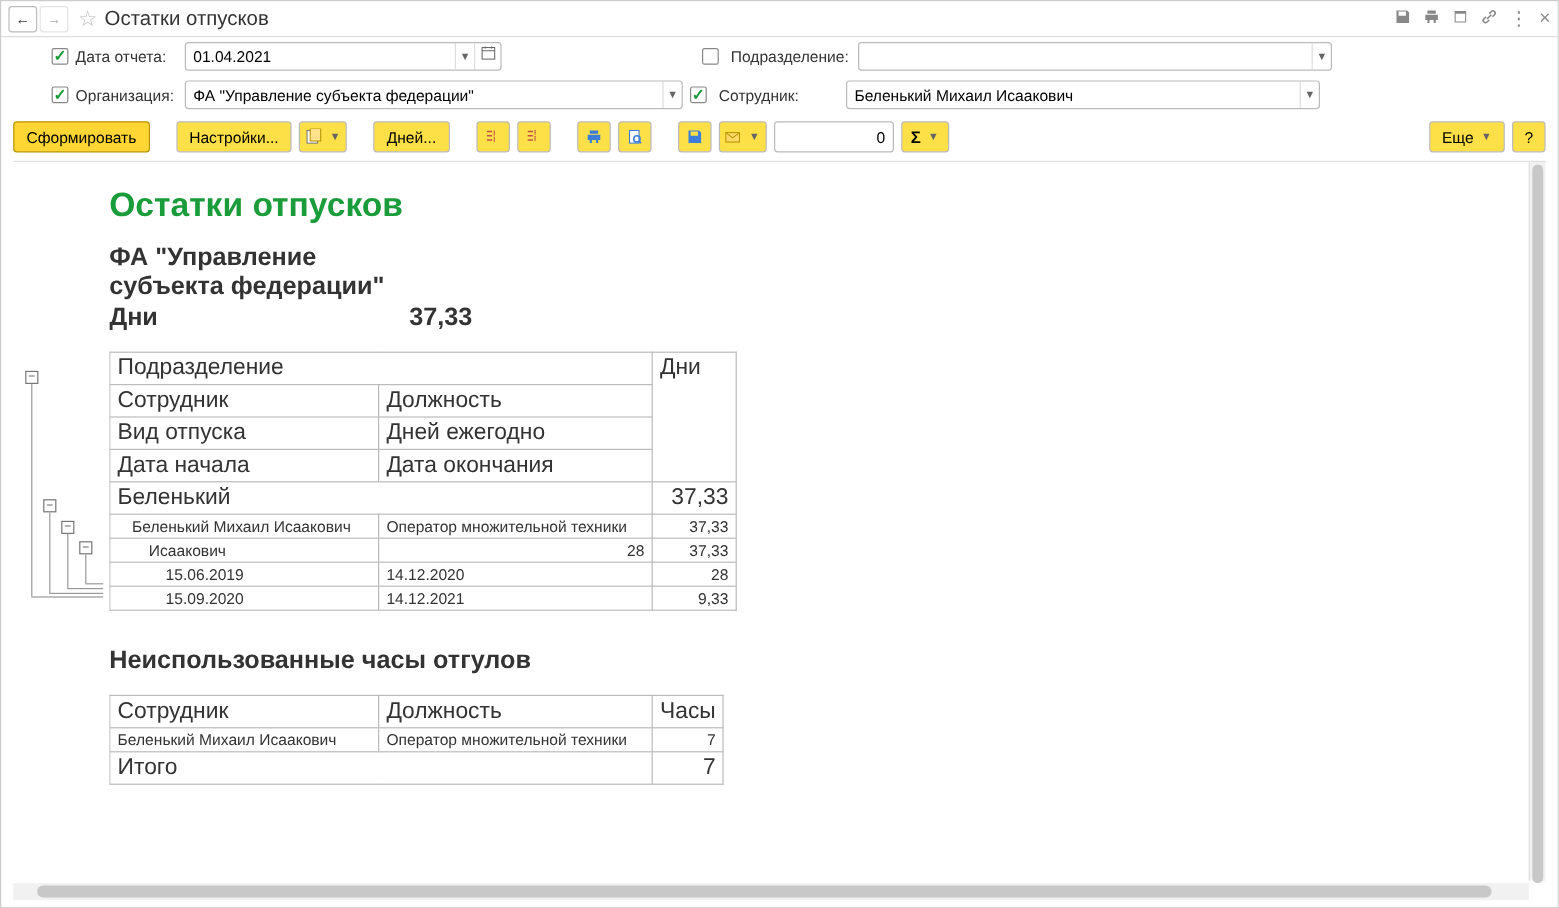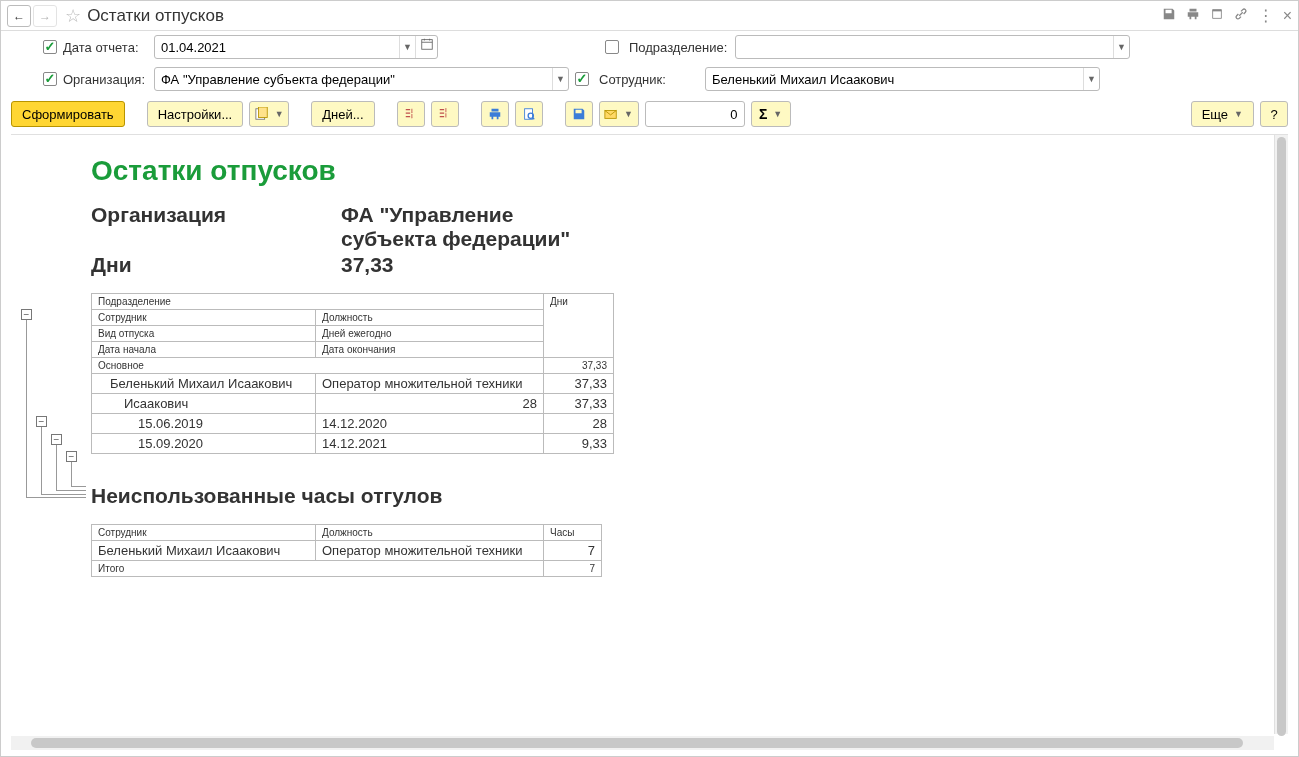--- a/index.html
+++ b/index.html
@@ -123,21 +123,21 @@
 
   .toolbar {
     display: flex;
     align-items: flex-start;
     padding: 6px 10px;
     gap: 6px;
     border-bottom: 1px dashed transparent;
   }
   .btn {
     border: 1px solid #bbb;
-    background: #fef9c3;
+    background: #fde047;
     border-radius: 3px;
     height: 26px;
     padding: 0 10px;
     display: flex;
     align-items: center;
     font-size: 13px;
     cursor: pointer;
     gap: 4px;
   }
   .btn.primary {
@@ -228,21 +228,21 @@
     margin-top: 16px;
     font-size: 15px;
   }
   .r-table td, .r-table th {
     border: 1px solid #bbb;
     padding: 2px 6px;
     text-align: left;
     vertical-align: top;
   }
   .r-table .num { text-align: right; }
-  .r-table .hdr td { font-size: 10px; }
+  .r-table .hdr td { font-size: 19px; }
   .r-table .small td { font-size: 13px; }
   .r-table .indent1 { padding-left: 18px; }
   .r-table .indent2 { padding-left: 32px; }
   .r-table .indent3 { padding-left: 46px; }
   .sub-title {
     font-size: 21px;
     font-weight: bold;
     margin: 30px 0 12px 0;
   }
 
@@ -317,21 +317,21 @@
           </svg>
       </span>
       <span style="font-size:16px; letter-spacing:-1px;">⋮</span>
       <span style="font-size:16px">×</span>
     </div>
   </div>
 
   <div class="filter-row">
     <span class="chk checked"></span>
     <span class="filter-label">Дата отчета:</span>
-    <div class="input-combo" style="width:284px">
+    <div class="input-combo" style="width:264px">
       <input value="01.04.2021" style="">
       <span class="dd">▼</span>
       <span class="cal">
         <svg class="icon" viewBox="0 0 16 16">
             <rect x="2" y="3" width="12" height="11" fill="none" stroke="#666"></rect>
             <path d="M2 6h12" stroke="#666"></path>
             <path d="M5 2v2M11 2v2" stroke="#666"></path>
           </svg>
       </span>
     </div>
@@ -442,21 +442,20 @@
 
       <div class="tree-node" style="left:55px; top:316px">−</div>
       <div class="tree-line-v" style="left:60px; top:327px; height:24px"></div>
       <div class="tree-line-h" style="left:60px; top:351px; width:15px"></div>
     </div>
 
     <div class="report-content">
       <div class="r-title">Остатки отпусков</div>
 
       <div class="r-summary">
-        <div class="lbl">Организация</div>
         <div class="val">ФА "Управление субъекта федерации"</div>
       </div>
       <div class="r-summary">
         <div class="lbl">Дни</div>
         <div class="val">37,33</div>
       </div>
 
       <table class="r-table">
         <tbody>
             <tr class="hdr">
@@ -470,21 +469,21 @@
         <tr class="hdr">
           <td>Вид отпуска</td>
           <td>Дней ежегодно</td>
         </tr>
         <tr class="hdr">
           <td>Дата начала</td>
           <td>Дата окончания</td>
         </tr>
 
         <tr class="hdr">
-          <td colspan="2">Основное</td>
+          <td colspan="2">Беленький</td>
           <td class="num">37,33</td>
         </tr>
         <tr class="small">
           <td class="indent1">Беленький Михаил Исаакович</td>
           <td>Оператор множительной техники</td>
           <td class="num">37,33</td>
         </tr>
         <tr class="small">
           <td class="indent2">Исаакович</td>
           <td class="num">28</td>

